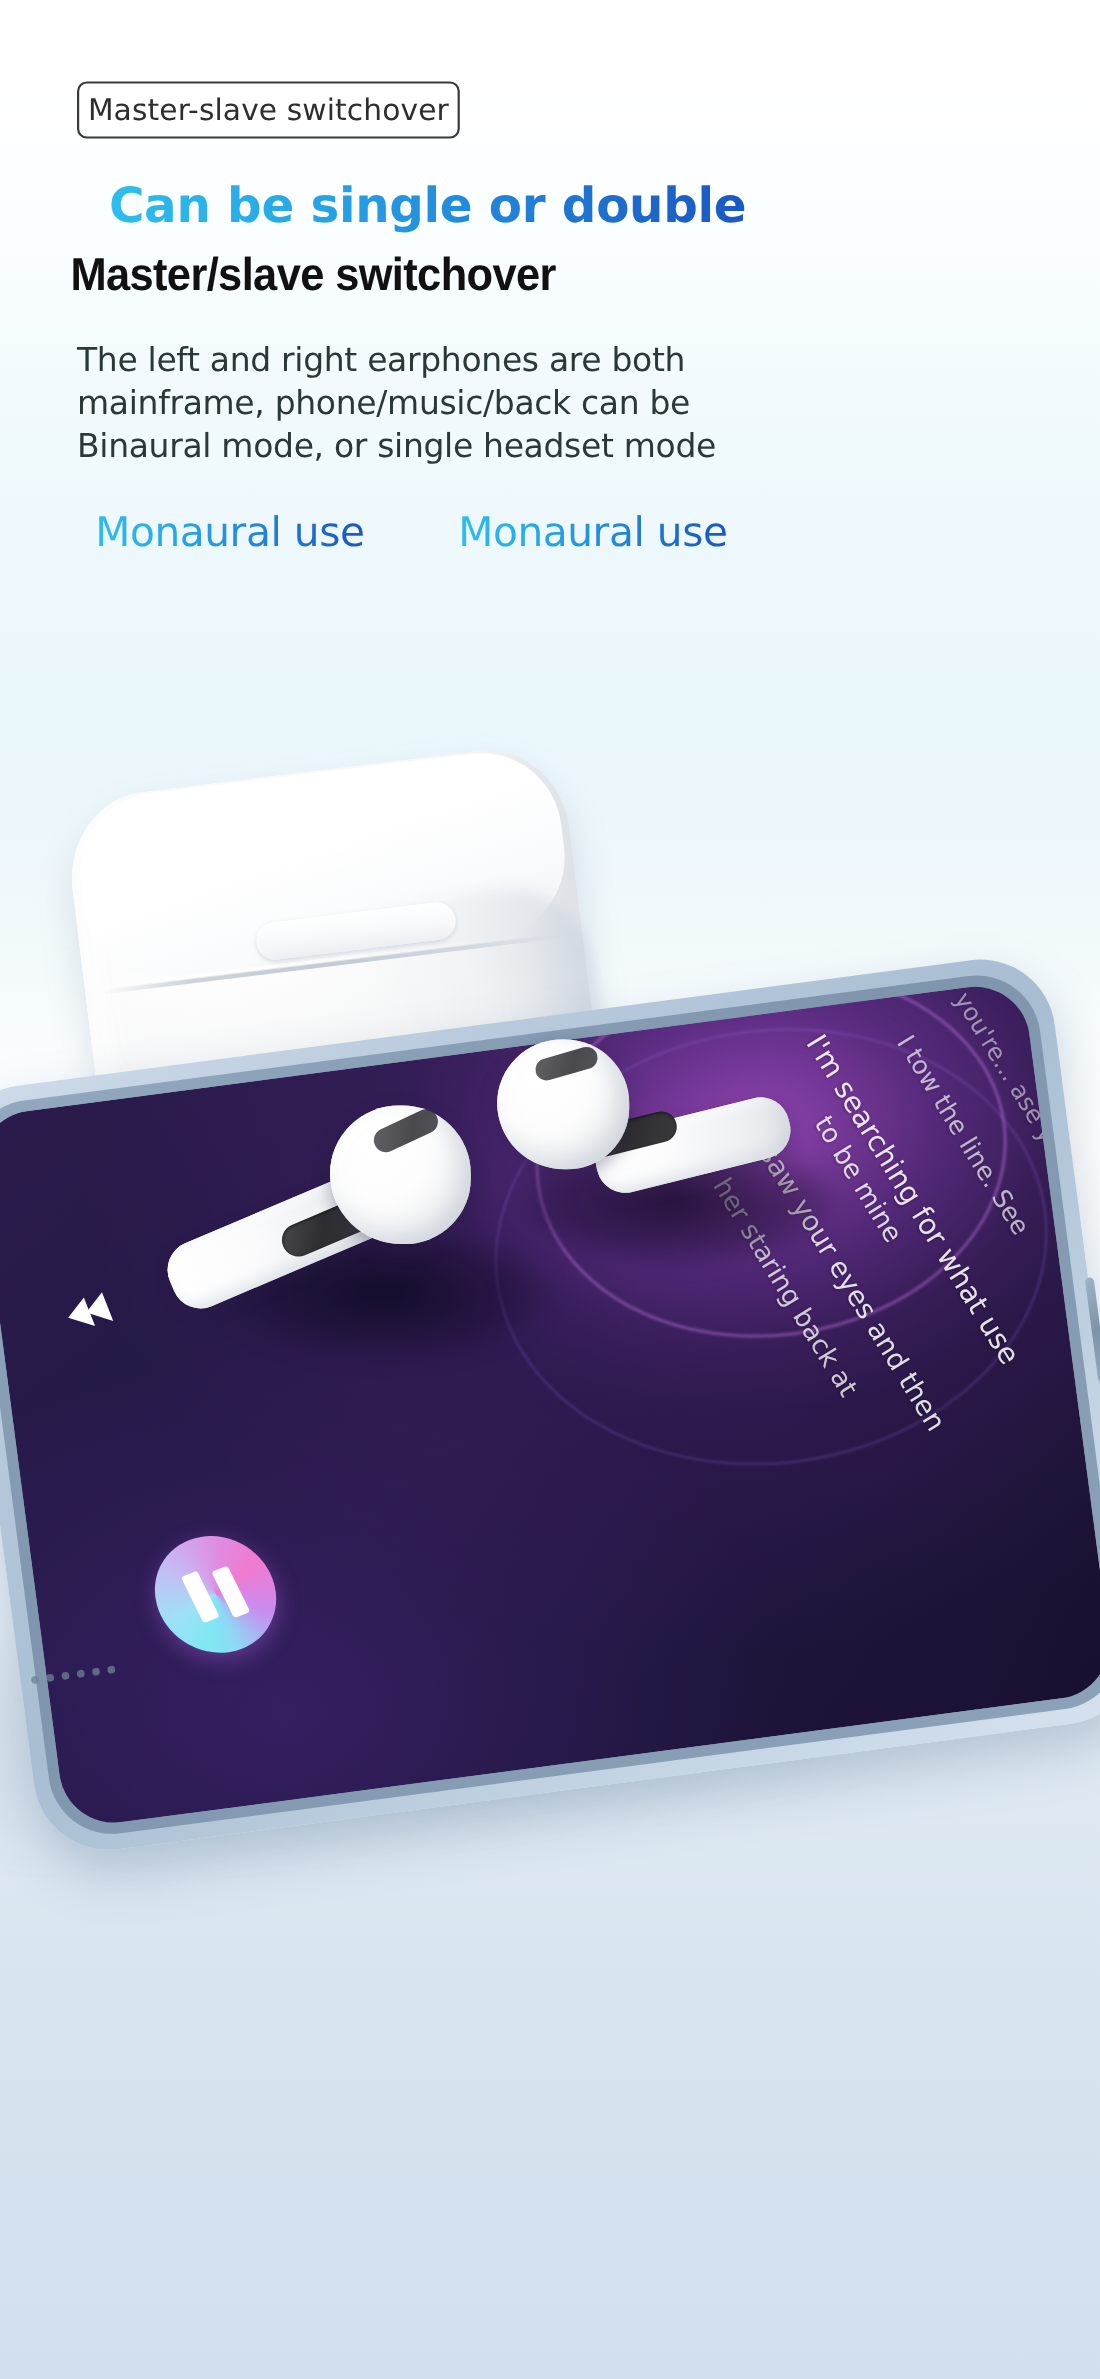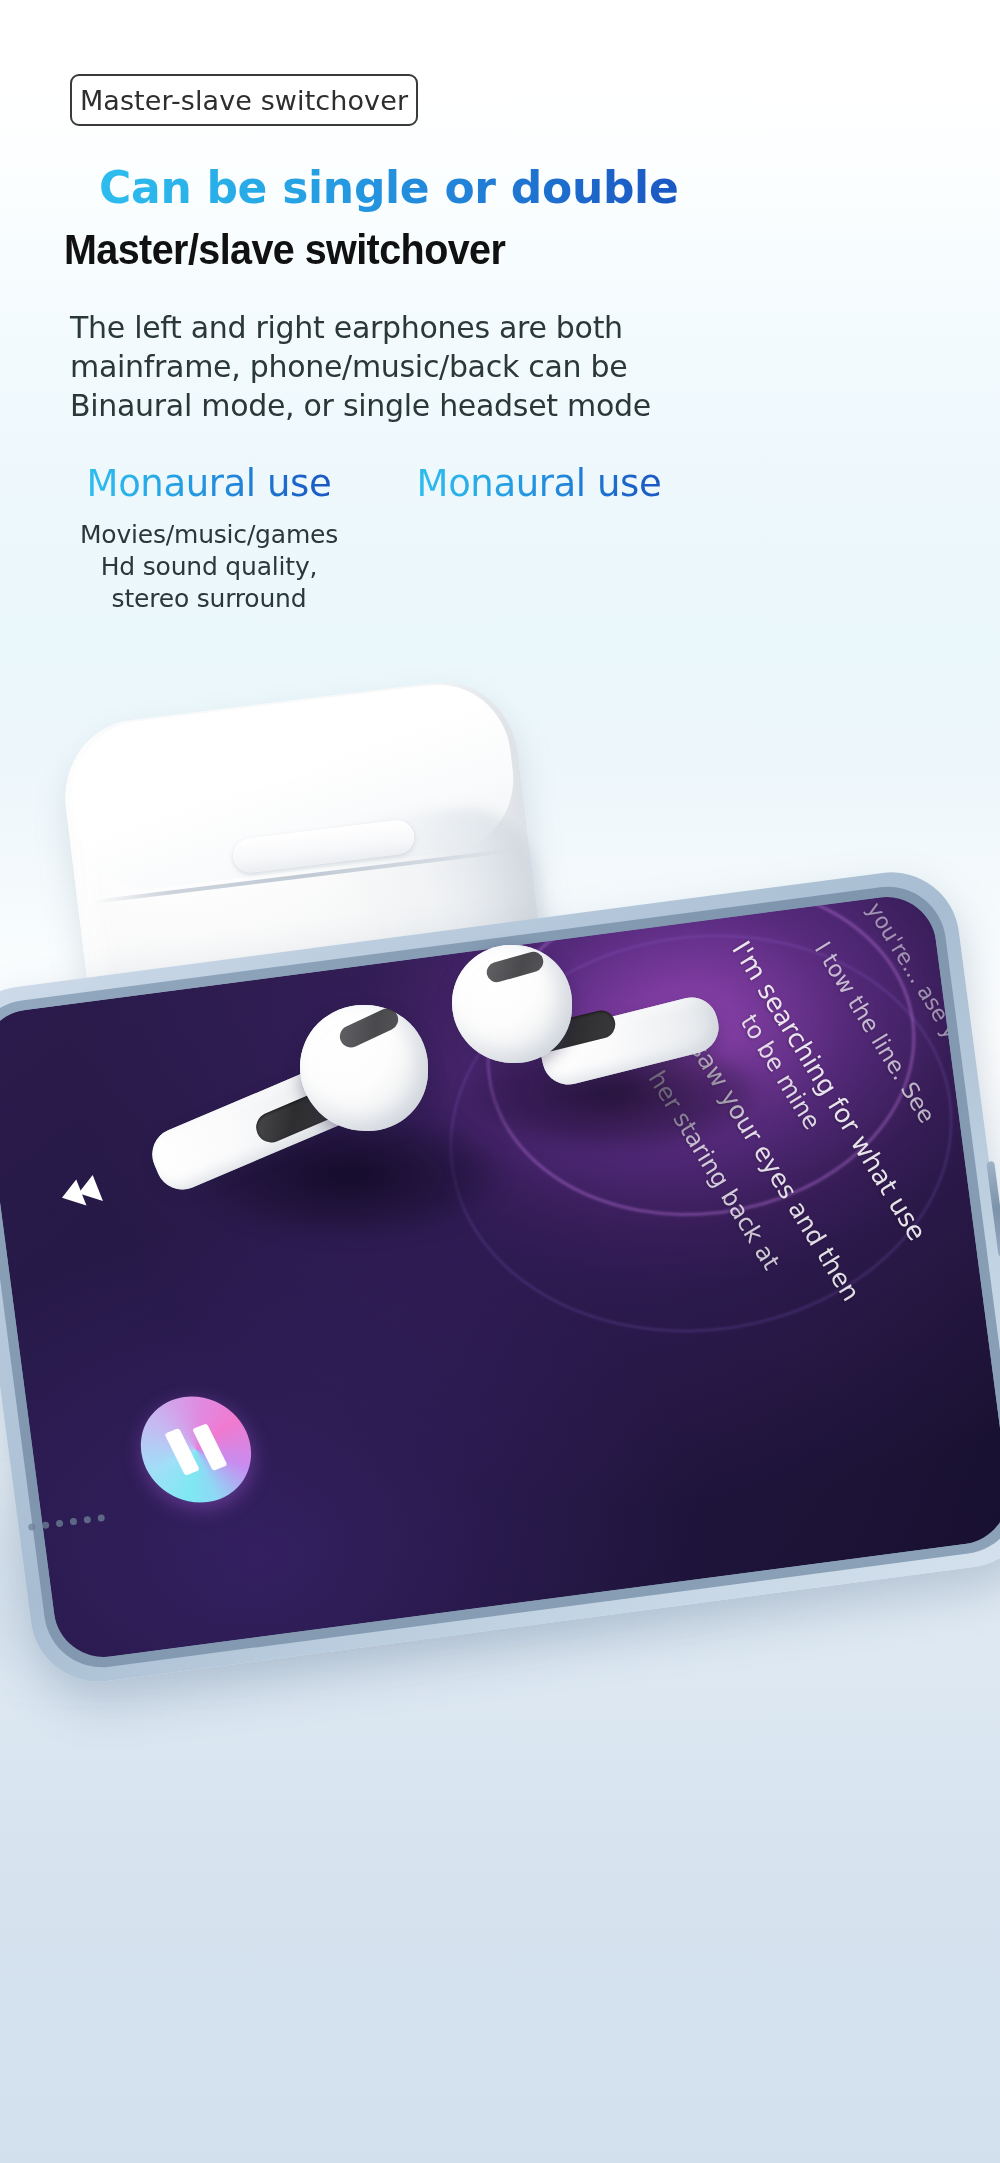--- a/index.html
+++ b/index.html
@@ -283,23 +283,20 @@
 
   <div class="h-black">Master/slave switchover</div>
 
   <div class="para">The left and right earphones are both mainframe, phone/music/back can be Binaural mode, or single headset mode</div>
 
   <div class="cols">
     <div class="col">
       <div class="col-head">
         <span class="grad-text">Monaural use</span>
       </div>
-      <div class="col-body" style="white-space:pre-line;">Movies/music/games
-Hd sound quality,
-stereo surround</div>
     </div>
     <div class="col">
       <div class="col-head">
         <span class="grad-text">Monaural use</span>
       </div>
     </div>
   </div>
 
   <div class="photo">
 

